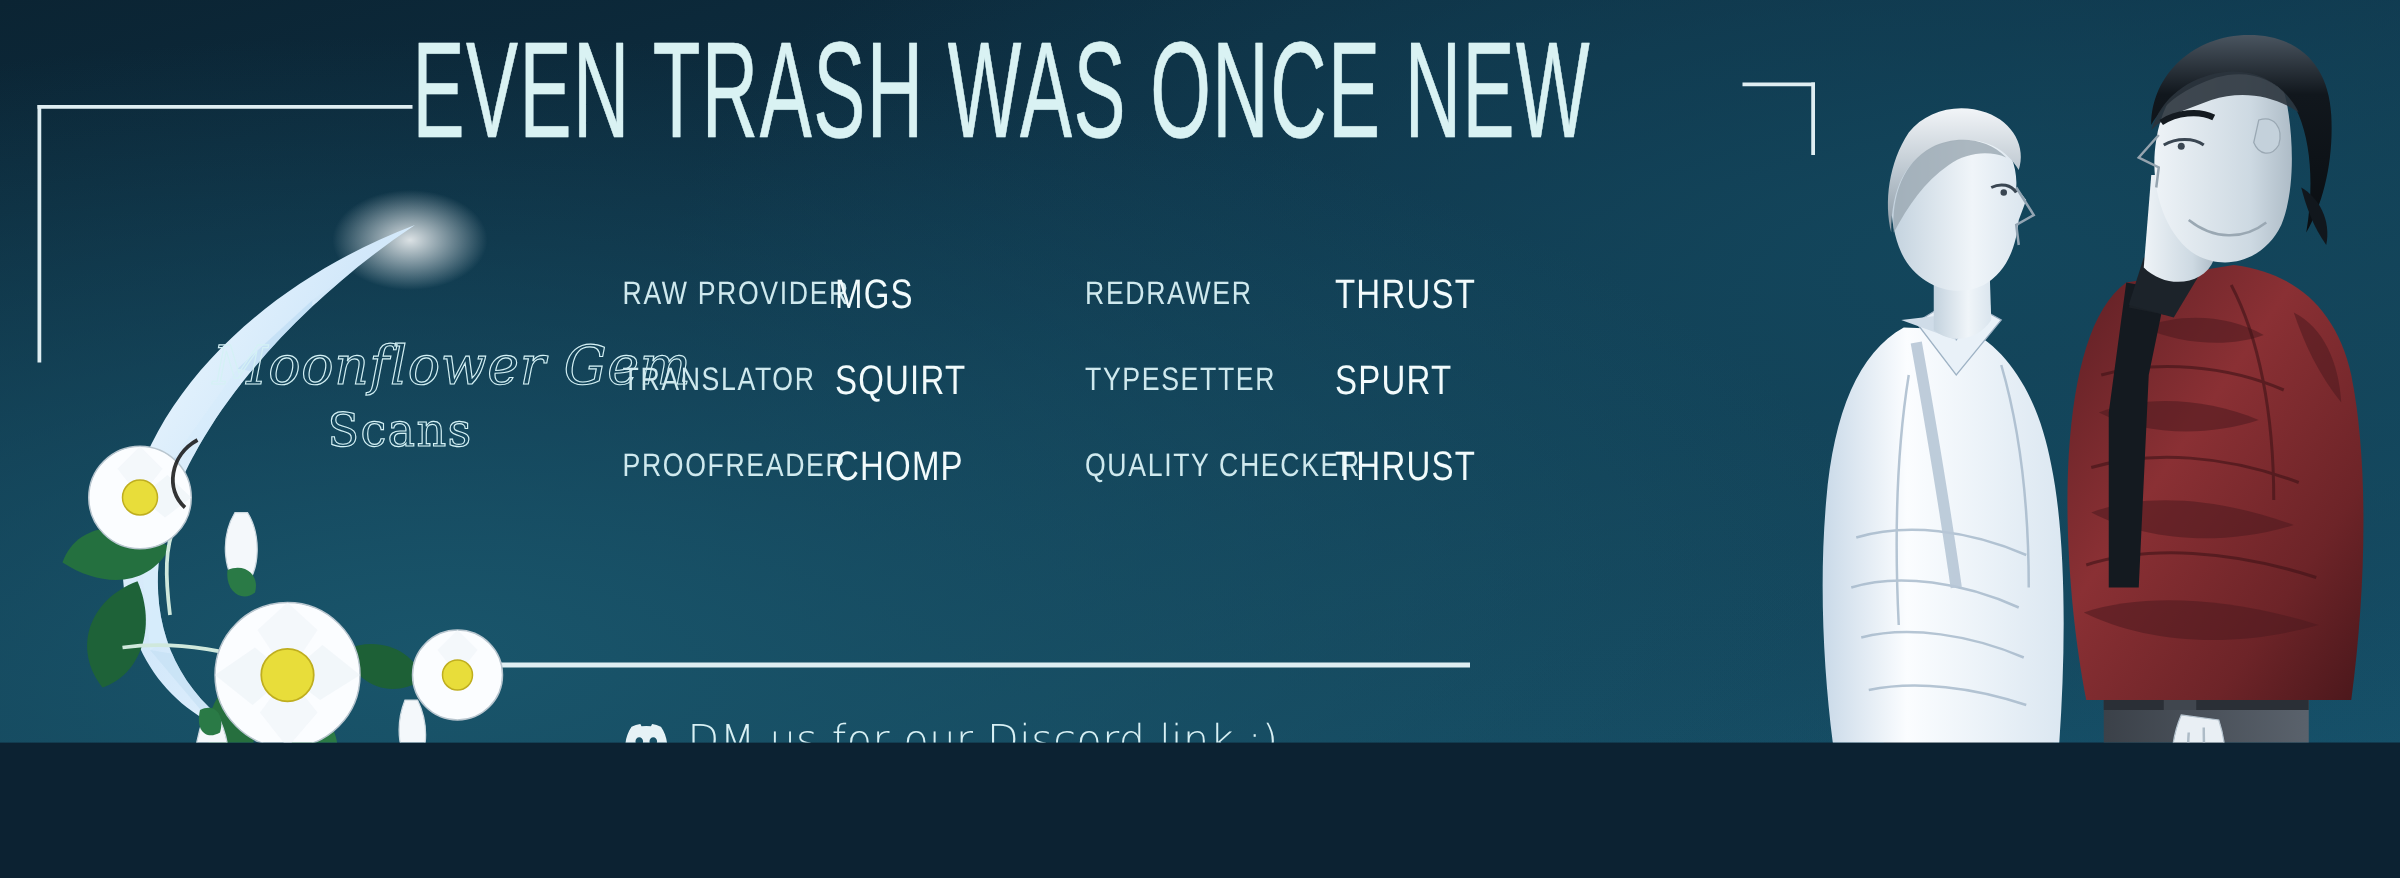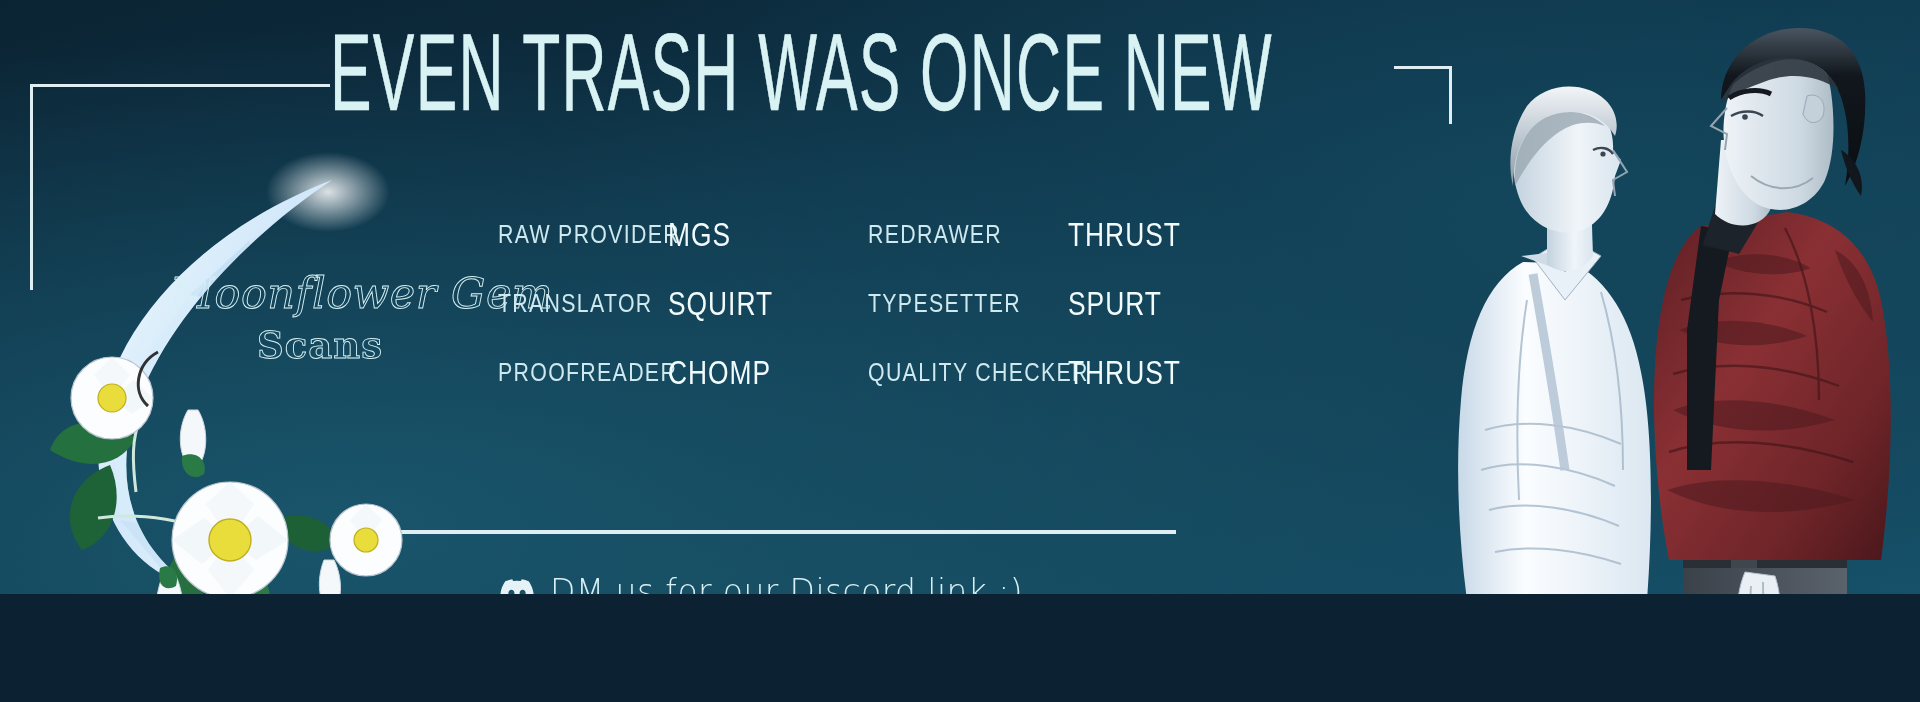--- a/index.html
+++ b/index.html
@@ -48,21 +48,21 @@
     position:absolute; left:130px; top:150px; width:300px;
     text-align:center; color:#cfeef3; pointer-events:none;
   }
   #logo-name{
     font-family:"DejaVu Serif", serif; font-style:italic; font-weight:400;
     font-size:43px; line-height:46px; letter-spacing:.5px;
     color:transparent; -webkit-text-stroke:0.9px #d4f1f5;
     white-space:nowrap;
   }
   #logo-sub{
-    font-family:"DejaVu Serif", serif; font-weight:700;
+    font-family:"DejaVu Serif", serif; font-weight:400;
     font-size:37px; line-height:50px; letter-spacing:1px;
     color:transparent; -webkit-text-stroke:0.9px #d4f1f5;
     margin-top:4px;
   }
 
   
   #credits{
     position:absolute; left:498px; top:200px;
     display:grid;
     grid-template-columns: 170px 200px 200px 170px;

